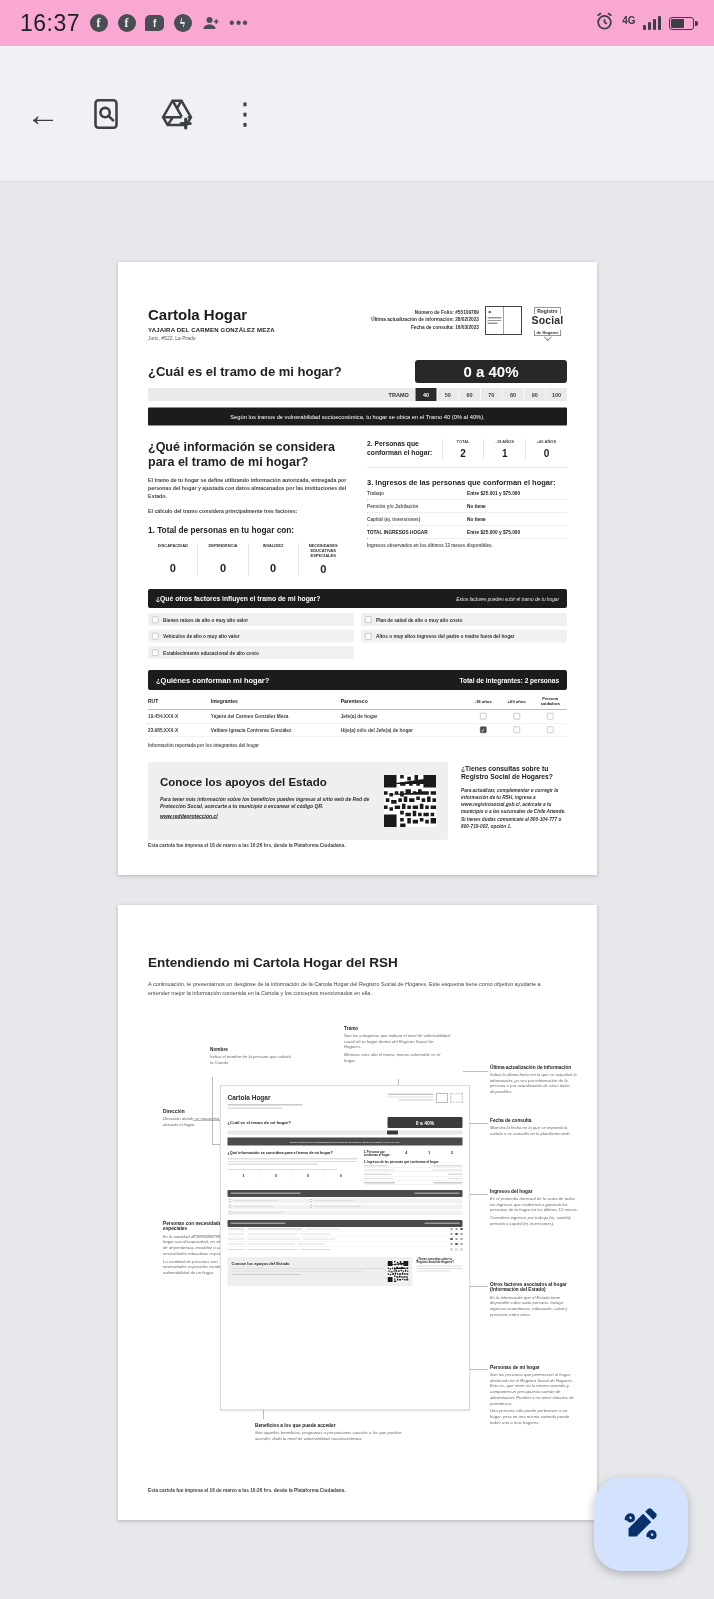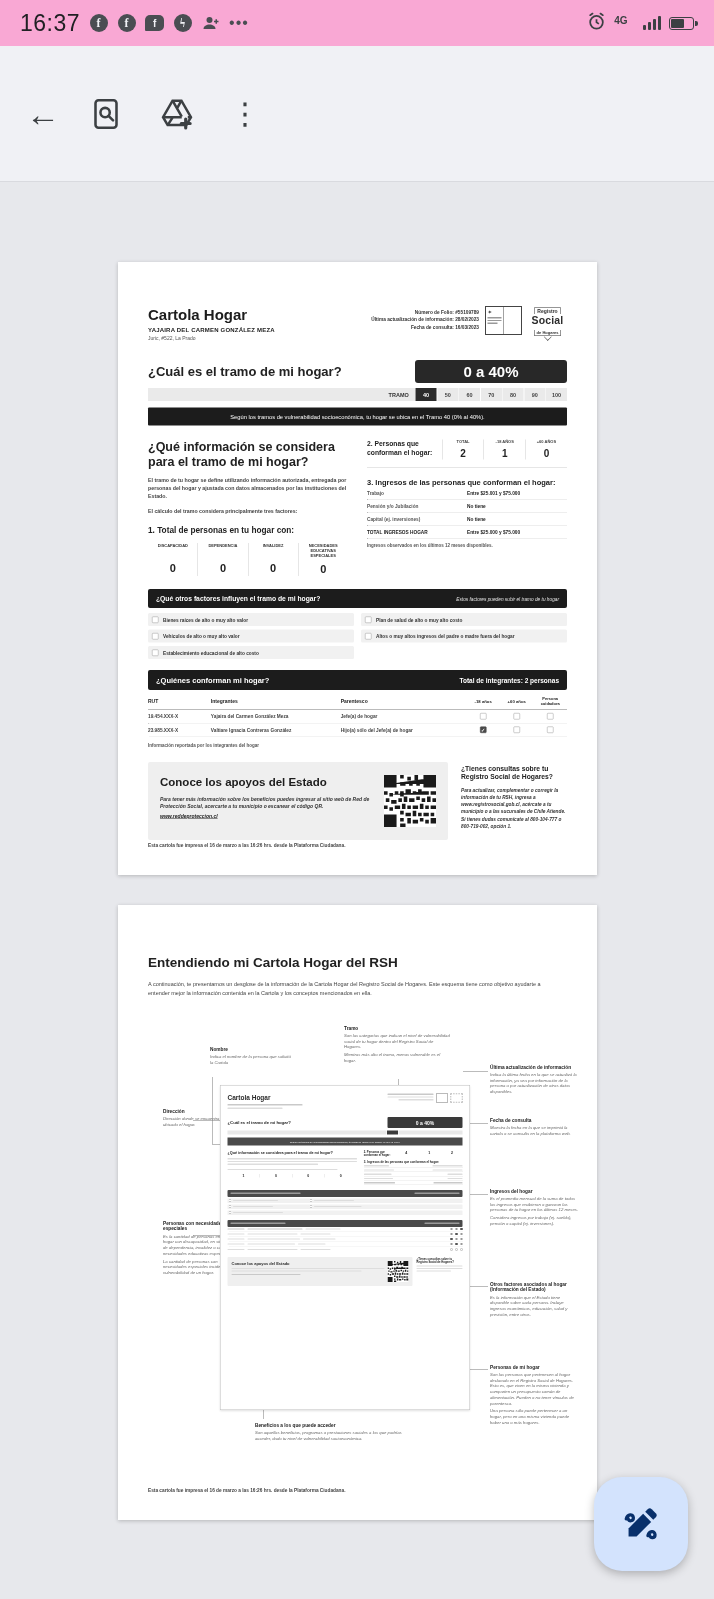--- a/index.html
+++ b/index.html
@@ -11,21 +11,21 @@
     display:flex; align-items:center; justify-content:space-between; padding:0 20px; z-index:5; }
   .sb-left { display:flex; align-items:center; gap:9px; }
   .sb-time { font-size:23px; color:#202124; letter-spacing:.5px; }
   .sb-ic { width:19px; height:19px; display:inline-flex; align-items:center; justify-content:center; }
   .circ { width:18px; height:18px; border-radius:50%; background:#4a4d52; color:#f0f1f5; font-size:12px;
     font-weight:bold; display:flex; align-items:center; justify-content:center; font-family:"Liberation Serif",serif; }
   .bubble { width:19px; height:16px; border-radius:5px 5px 5px 1px; background:#4a4d52; color:#f0f1f5;
     font-size:10px; font-weight:bold; display:flex; align-items:center; justify-content:center; }
   .sb-dots { color:#4a4d52; font-size:16px; letter-spacing:1px; }
   .sb-right { display:flex; align-items:center; gap:8px; }
-  .net { display:flex; align-items:flex-end; gap:14px;text-align:center; }
+  .net { display:flex; align-items:flex-end; gap:6px;text-align:center; }
   .net-4g { font-size:10px; font-weight:bold; color:#3c4043; margin-right:1px; transform:translateY(-4px); }
   .bars { display:flex; align-items:flex-end; gap:1.5px; }
   .bars i { display:block; width:3.5px; background:#3c4043; border-radius:1px; }
   .battery { width:25px; height:13px; border:1.7px solid #3c4043; border-radius:3px; position:relative; }
   .battery::after { content:""; position:absolute; right:-4.5px; top:3px; width:2.5px; height:5px; background:#3c4043; border-radius:0 2px 2px 0; }
   .battery i { position:absolute; left:1px; top:1px; bottom:1px; width:55%; background:#3c4043; border-radius:1px; }
 
   
   .appbar { position:absolute; top:46px; left:0; width:714px; height:136px; background:#f0f1f5;
     border-bottom:1px solid #d9dadf; display:flex; align-items:center; padding:0 26px; z-index:5; }

